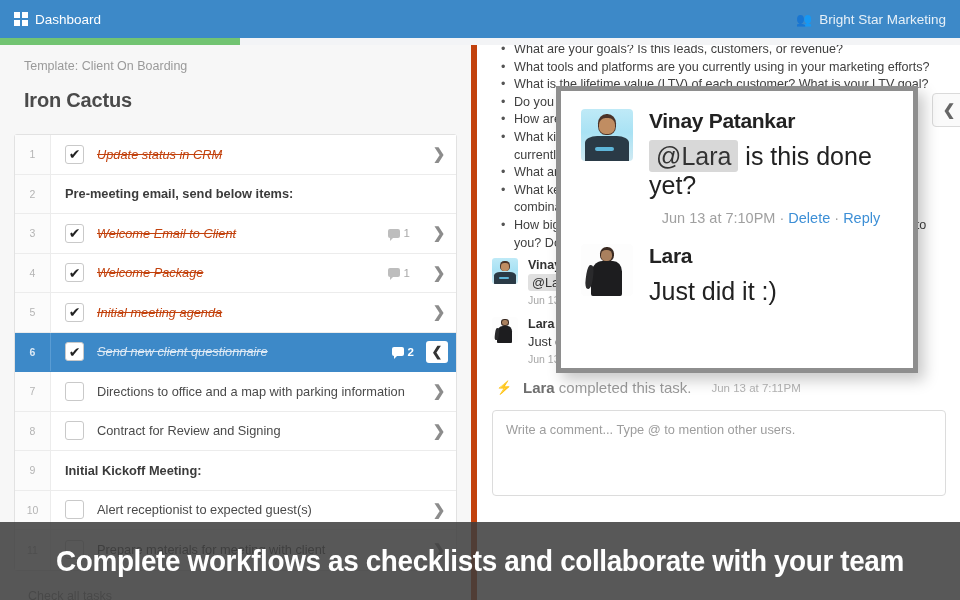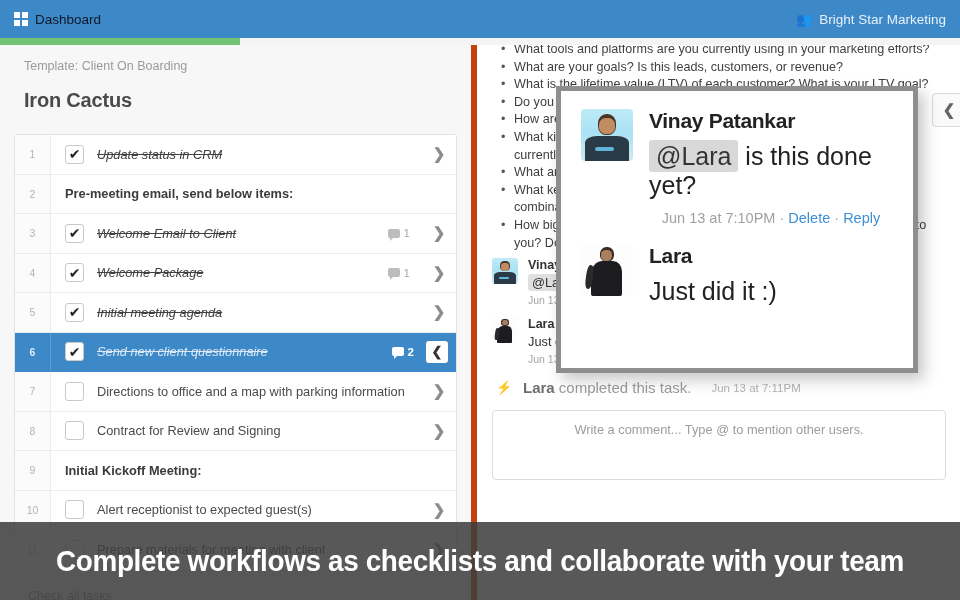--- a/index.html
+++ b/index.html
@@ -11,21 +11,21 @@
   }
   #app { position: relative; width: 960px; height: 600px; overflow: hidden; background:#fff; }
 
   
   .navbar {
     position: absolute; top: 0; left: 0; width: 960px; height: 38px;
     background: #3d89c8;
     display: flex; align-items: center; justify-content: space-between;
     padding: 0 14px;
   }
-  .nav-left, .nav-right { display: flex; align-items: center; gap: 7px; color: #0f172a; font-size: 13.5px; }
+  .nav-left, .nav-right { display: flex; align-items: center; gap: 7px; color: #ffffff; font-size: 13.5px; }
   .nav-right { color: #e6f0f8; }
   .grid-icon { display: inline-grid; grid-template-columns: 6px 6px; grid-template-rows: 6px 6px; gap: 2px; }
   .grid-icon i { background: #fff; display:block; width:6px; height:6px; }
   .people-icon { font-size: 13px; line-height: 1; }
 
   
   .progressbar { position: absolute; top: 38px; left: 0; width: 960px; height: 7px; background: #f3f4f6; }
   .progressbar .fill { height: 7px; background: #72c472; }
 
   
@@ -50,21 +50,21 @@
   }
   .row.header-row { background: #fff; }
   .row.header-row .num { background: #fbfbfb; }
   .cbox {
     width: 19px; height: 19px; border: 1px solid #c9c9c9; border-radius: 3px;
     background: #fff; margin-left: 14px; flex: 0 0 19px;
     display: flex; align-items: center; justify-content: center;
     font-size: 14px; color: #222; line-height: 1;
   }
   .label { flex: 1 1 auto; font-size: 12.8px; color: #4a4a4a; padding-left: 13px; white-space: nowrap; overflow: hidden; }
-  .label.done { font-style: italic; color: #404040; text-decoration: line-through; }
+  .label.done { font-style: italic; color: #c2410c; text-decoration: line-through; }
   .label.section { font-weight: bold; color: #3b3b3b; padding-left: 14px; font-size: 12.8px; }
   .cmt { display: flex; align-items: center; gap: 4px; font-size: 11.5px; color: #a9a9a9; padding-right: 12px; }
   .cmt .bubble {
     width: 12px; height: 9px; background: #bdbdbd; border-radius: 2px; position: relative; display:inline-block;
   }
   .cmt .bubble::after {
     content:""; position: absolute; left: 2px; bottom: -3px;
     border-left: 3px solid #bdbdbd; border-bottom: 3px solid transparent; border-right:3px solid transparent;
   }
   .chev { width: 34px; text-align: center; font-size: 15px; color: #8c8c8c; font-weight: bold; flex:0 0 34px; }
@@ -112,21 +112,21 @@
   .cmt-meta a { color: #3d89c8; text-decoration: none; }
 
   .activity { display: flex; align-items: center; gap: 10px; margin-top: 14px; padding-left: 3px; }
   .bolt { color: #c3c3c3; font-size: 13px; width: 18px; text-align:center; }
   .activity-text { font-size: 15px; color: #9b9b9b; }
   .activity-text b { color: #6f6f6f; }
   .activity-time { font-size: 11.5px; color: #b3b3b3; margin-left: 10px; }
 
   .comment-box {
     margin-top: 14px; border: 1px solid #dcdcdc; border-radius: 4px;
-    height: 70px; padding: 11px 13px; font-size: 12.8px; color: #9d9d9d; background: #fff; text-align: center;
+    height: 86px; padding: 11px 13px; font-size: 12.8px; color: #9d9d9d; background: #fff;
   }
 
   
   .popup {
     position: absolute; left: 556px; top: 86px; width: 362px; height: 287px;
     background: #ffffff; border: 5px solid #8e8e8e;
     box-shadow: 6px 7px 14px rgba(0,0,0,0.22);
     padding: 18px 20px 0 20px; z-index: 50;
   }
   .popup .pc { display: flex; gap: 16px; margin-bottom: 18px; }
@@ -266,22 +266,22 @@
           <div class="cbox"></div>
           <div class="label">Prepare materials for meeting with client</div>
           <div class="chev">❯</div>
         </div>
       </div>
     <div class="check-all">Check all tasks</div>
   </div>
 
   <div class="right-panel">
     <ul class="qlist" id="qlist">
+        <li>What are your goals? Is this leads, customers, or revenue?</li>
         <li>What tools and platforms are you currently using in your marketing efforts?</li>
-        <li>What are your goals? Is this leads, customers, or revenue?</li>
         <li>What is the lifetime value (LTV) of each customer? What is your LTV goal?</li>
         <li>Do you currently have a marketing budget? If so, what is it?</li>
         <li>How are you currently tracking your marketing efforts and results?</li>
         <li>What kind of content are you currently producing? How often are you currently investing in content creation?</li>
         <li>What are your biggest marketing challenges and roadblocks?</li>
         <li>What keywords and search terms do you want to rank for? What combinations of those have you tried?</li>
         <li>How big do you want your business to be? What does success look like to you? Do you know your churn rate?</li>
       </ul>
 
     <div class="thread" id="thread">

